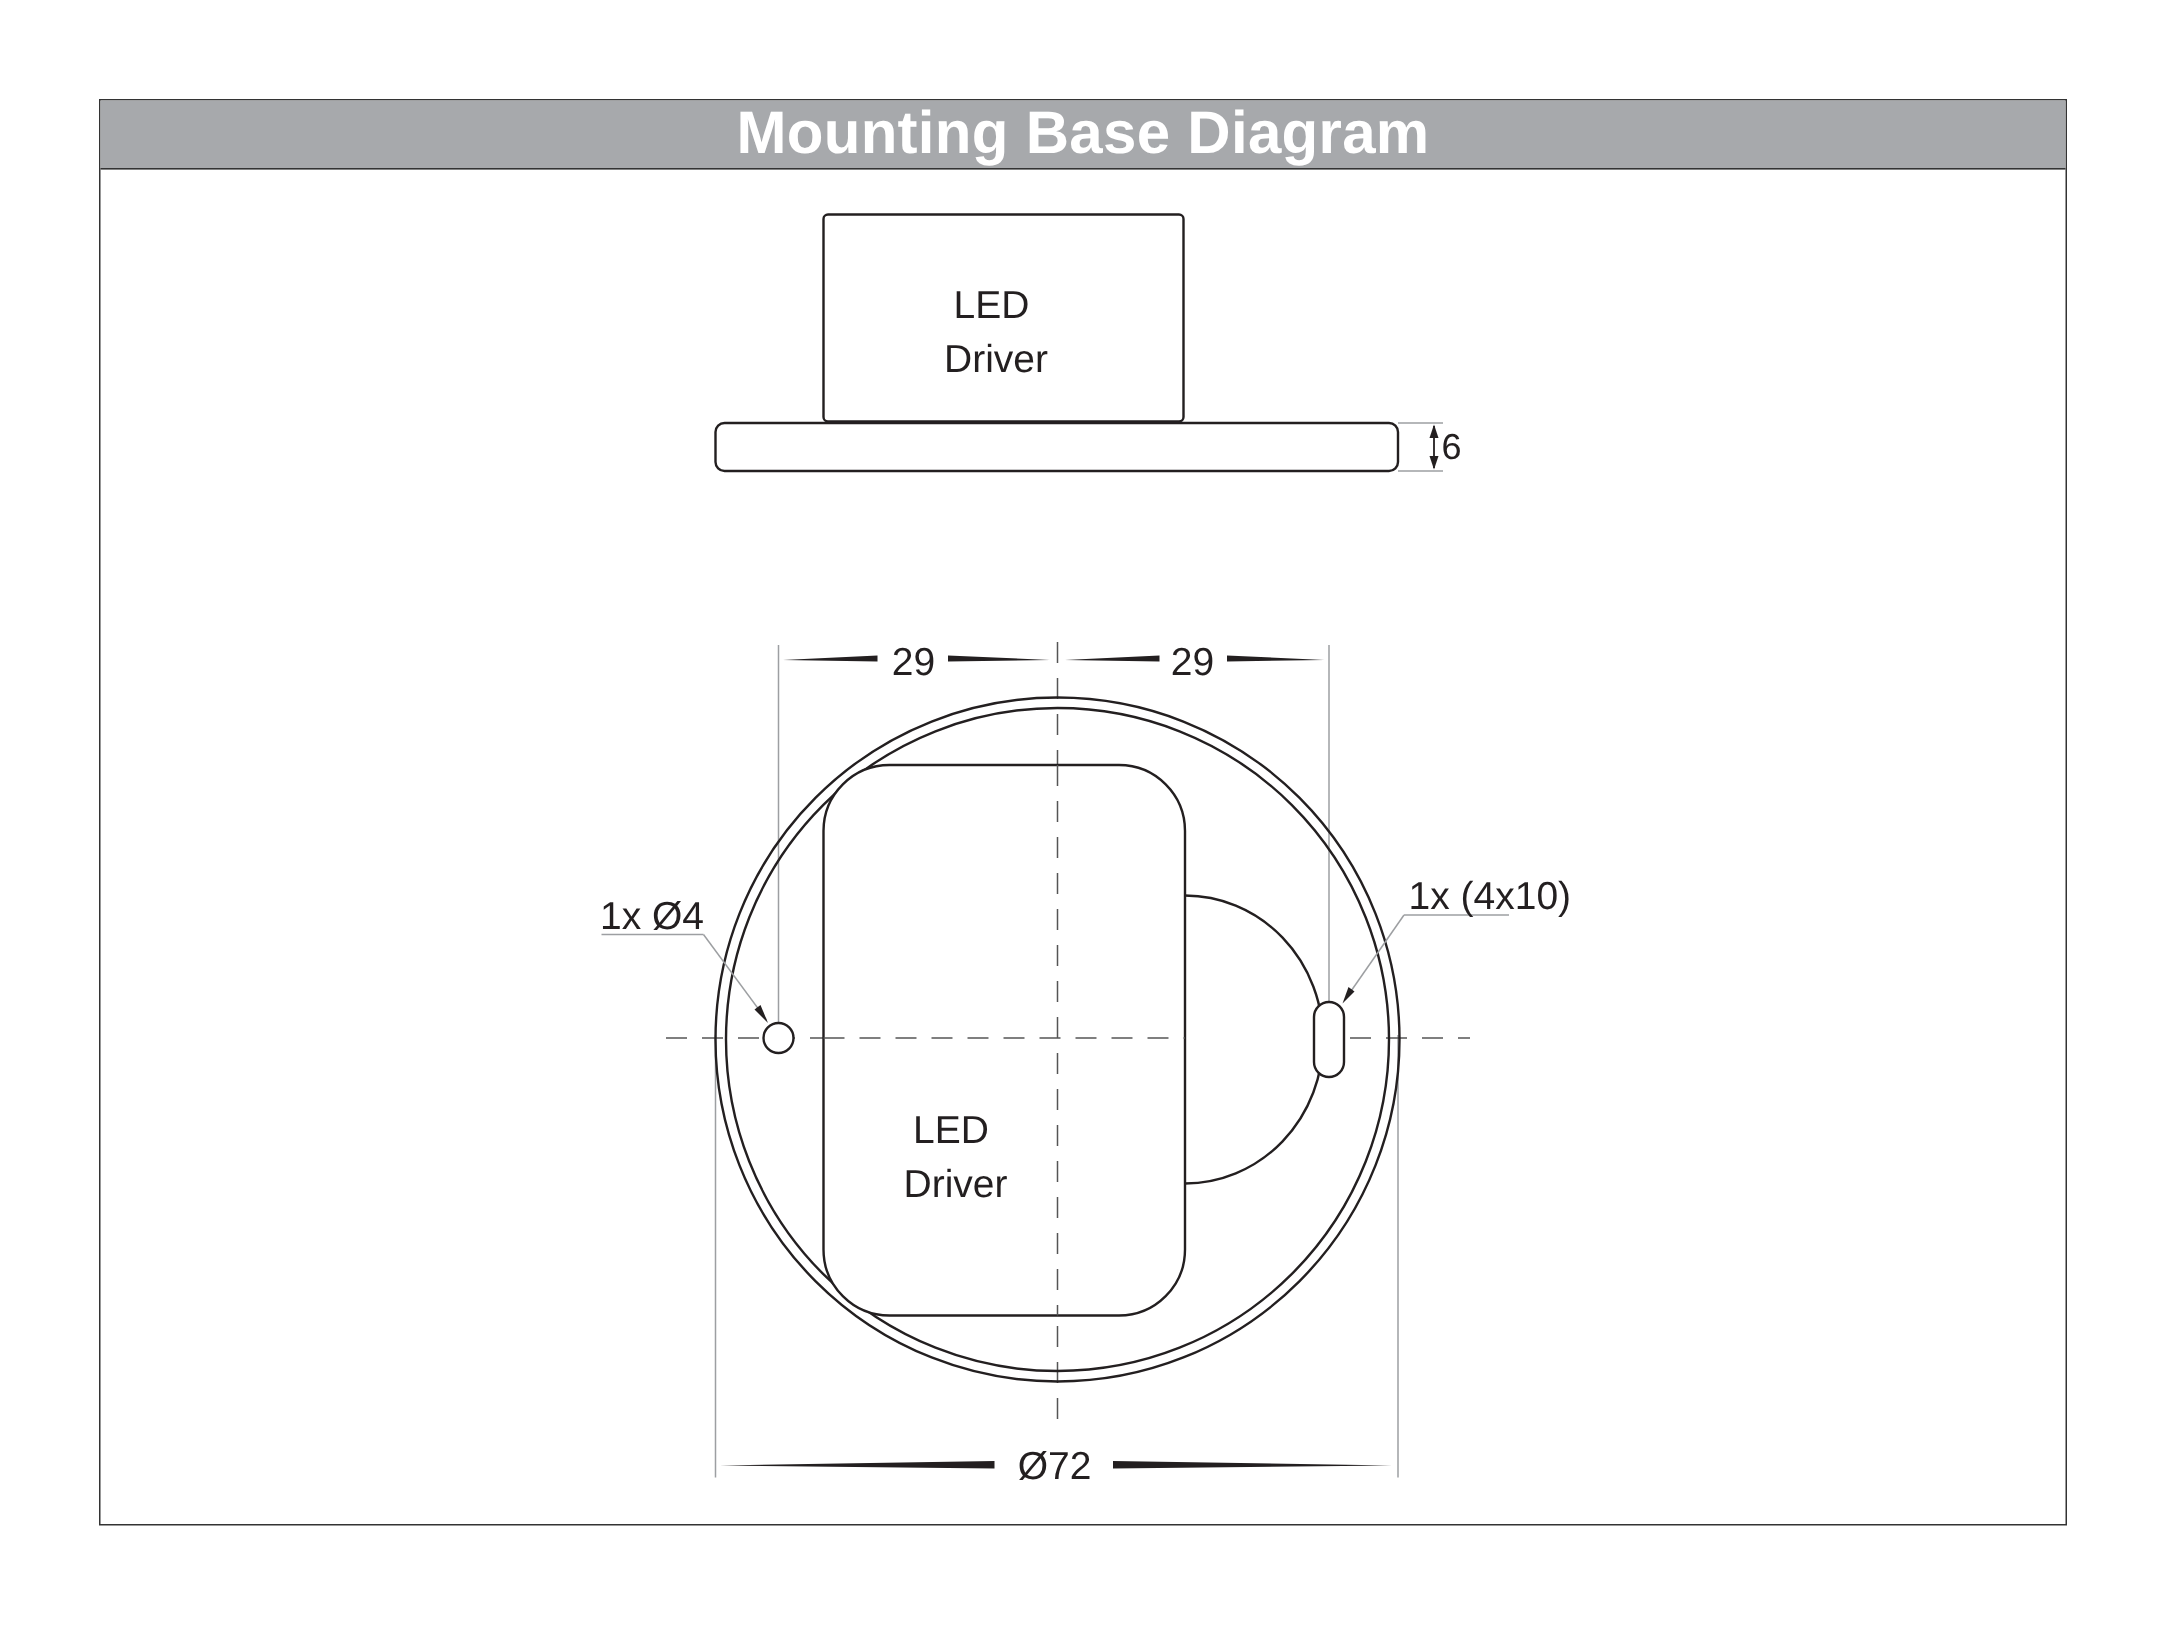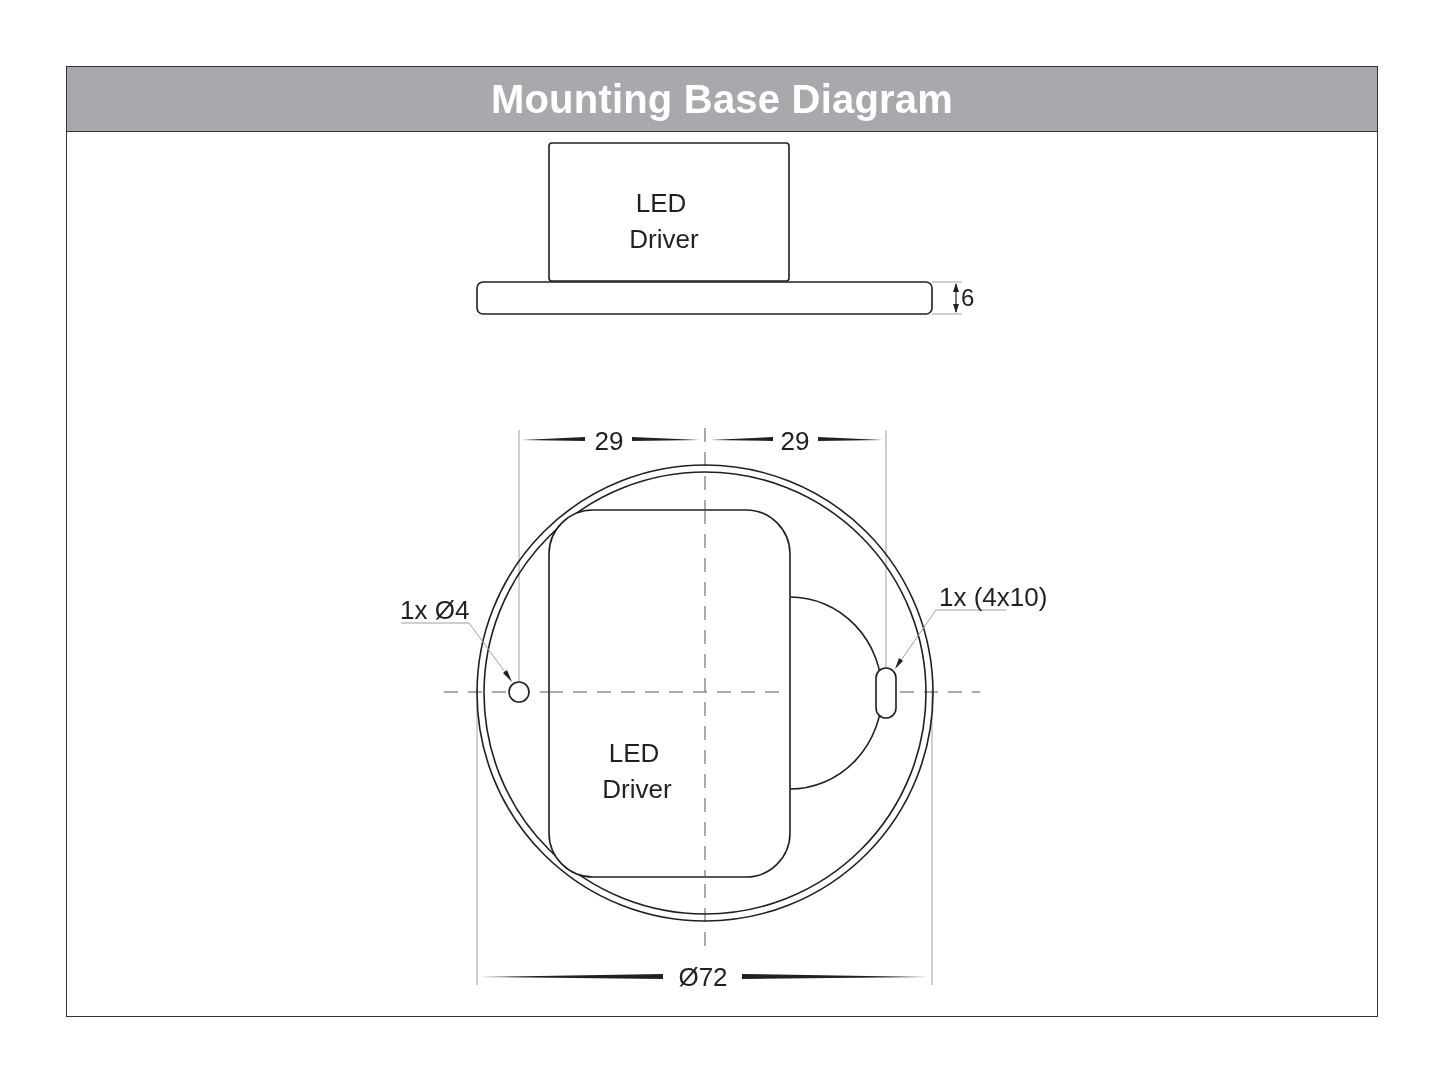--- a/index.html
+++ b/index.html
@@ -1,20 +1,20 @@
 <!DOCTYPE html>
 <html><head>
   <meta charset="utf-8">
   <style>
     html, body { margin: 0; padding: 0; background: #ffffff; }
     body { width: 1445px; height: 1084px; position: relative; overflow: hidden;
            font-family: "Liberation Sans", "DejaVu Sans", sans-serif; }
     .frame { position: absolute; left: 66px; top: 66px; width: 1312px; height: 951px;
              border: 1.5px solid #333333; box-sizing: border-box; background: #fff; }
-    .header { position: absolute; left: 0; top: 0; width: 100%; height: 65px;
+    .header { position: absolute; left: 0; top: 0; width: 100%; height: 46px;
               background: #a7a9ac; border-bottom: 1.5px solid #333; box-sizing: border-box;
               display: flex; align-items: center; justify-content: center; }
     .header-title { color: #ffffff; font-weight: bold; font-size: 40px; letter-spacing: 0.2px; }
     svg.drawing { position: absolute; left: 0; top: 0; }
     .lbl { font-family: "Liberation Sans", "DejaVu Sans", sans-serif; fill: #231f20; }
   </style>
 </head>
 <body>
 
 <div class="frame">

